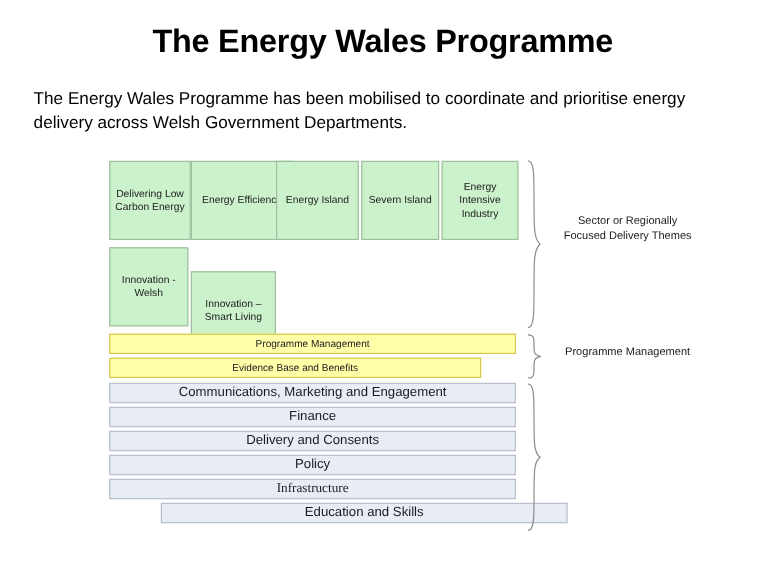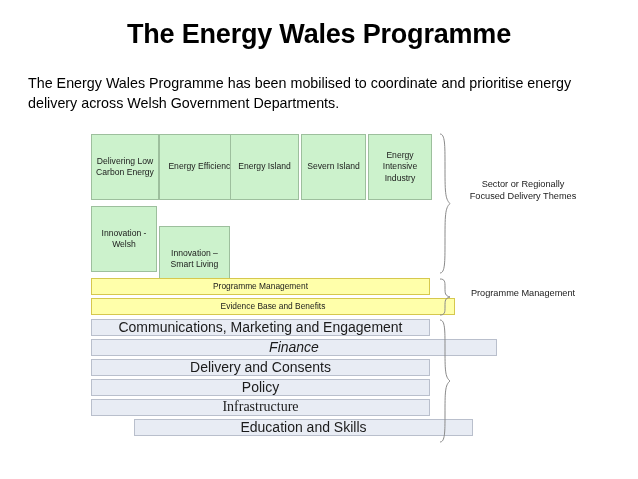--- a/index.html
+++ b/index.html
@@ -73,21 +73,21 @@
     border: 1px solid #d6c84e;
     height: 17px;
     font-size: 8.4px;
   }
 
   
   .enable-bar {
     background: #e8ecf4;
     border: 1px solid #b9bfcc;
     height: 17px;
-    font-size: 14px;
+    font-size: 11px;
   }
 
   
   .brace {
     position: absolute;
     left: 437px;
     width: 14px;
     color: #8a8a8a;
   }
   .brace svg { display: block; width: 14px; height: 100%; }
@@ -130,28 +130,28 @@
   <div class="node theme-box" style="left:91px; top:206px; width:66px;">
     <span>Innovation - Welsh</span>
   </div>
   <div class="node theme-box" style="left:159px; top:206px; width:71px;margin-top:20px;">
     <span>Innovation – Smart Living</span>
   </div>
 
   <div class="node prog-bar" style="left:91px; top:278px; width:339px;">
     <span>Programme Management</span>
   </div>
-  <div class="node prog-bar" style="left:91px; top:298px; width:364px;align-items:center;">
+  <div class="node prog-bar" style="left:91px; top:298px; width:310px;align-items:center;">
     <span>Evidence Base and Benefits</span>
   </div>
 
   <div class="node enable-bar" style="left:91px; top:319px; width:339px;">
     <span>Communications, Marketing and Engagement</span>
   </div>
-  <div class="node enable-bar" style="left:91px; top:339px; width:406px;font-style:italic;">
+  <div class="node enable-bar" style="left:91px; top:339px; width:339px;">
     <span>Finance</span>
   </div>
   <div class="node enable-bar" style="left:91px; top:359px; width:339px;">
     <span>Delivery and Consents</span>
   </div>
   <div class="node enable-bar" style="left:91px; top:379px; width:339px;">
     <span>Policy</span>
   </div>
   <div class="node enable-bar" style="left:91px; top:399px; width:339px;font-family:Liberation Serif, serif;">
     <span>Infrastructure</span>

